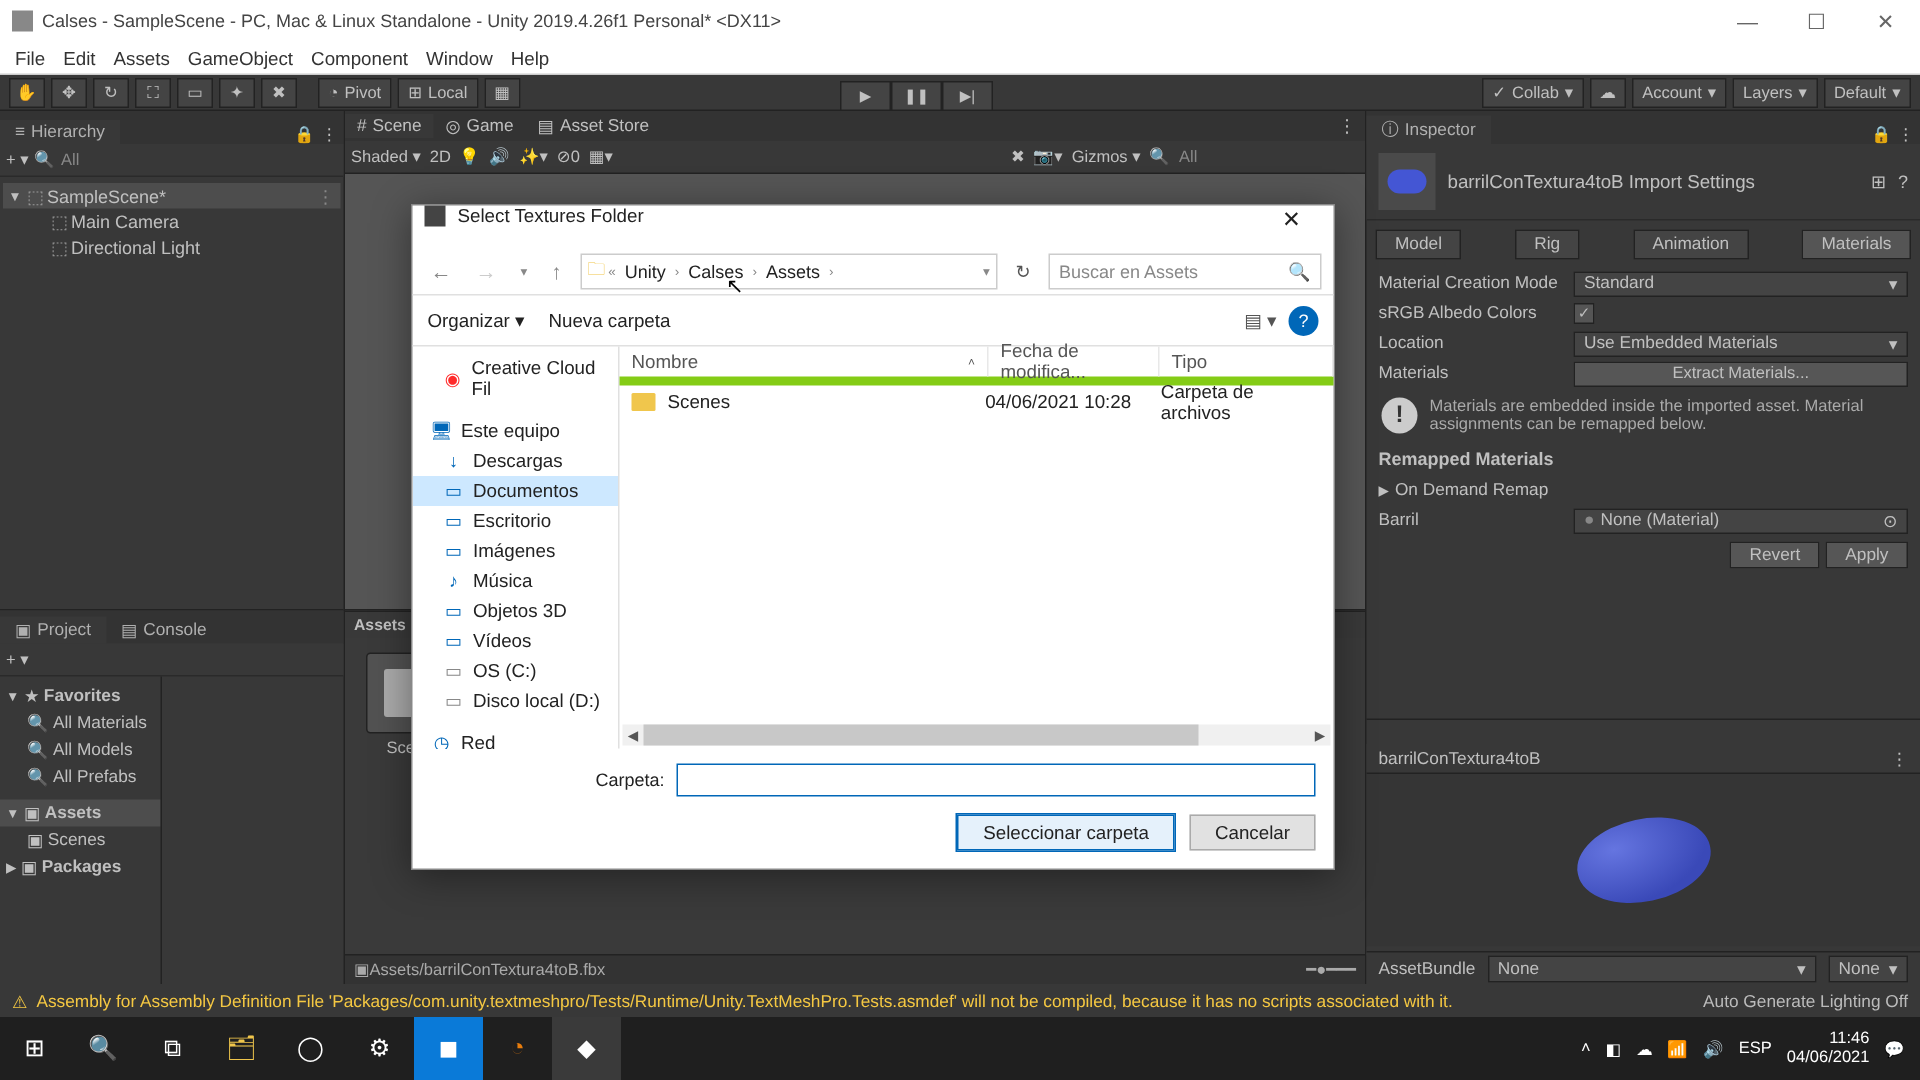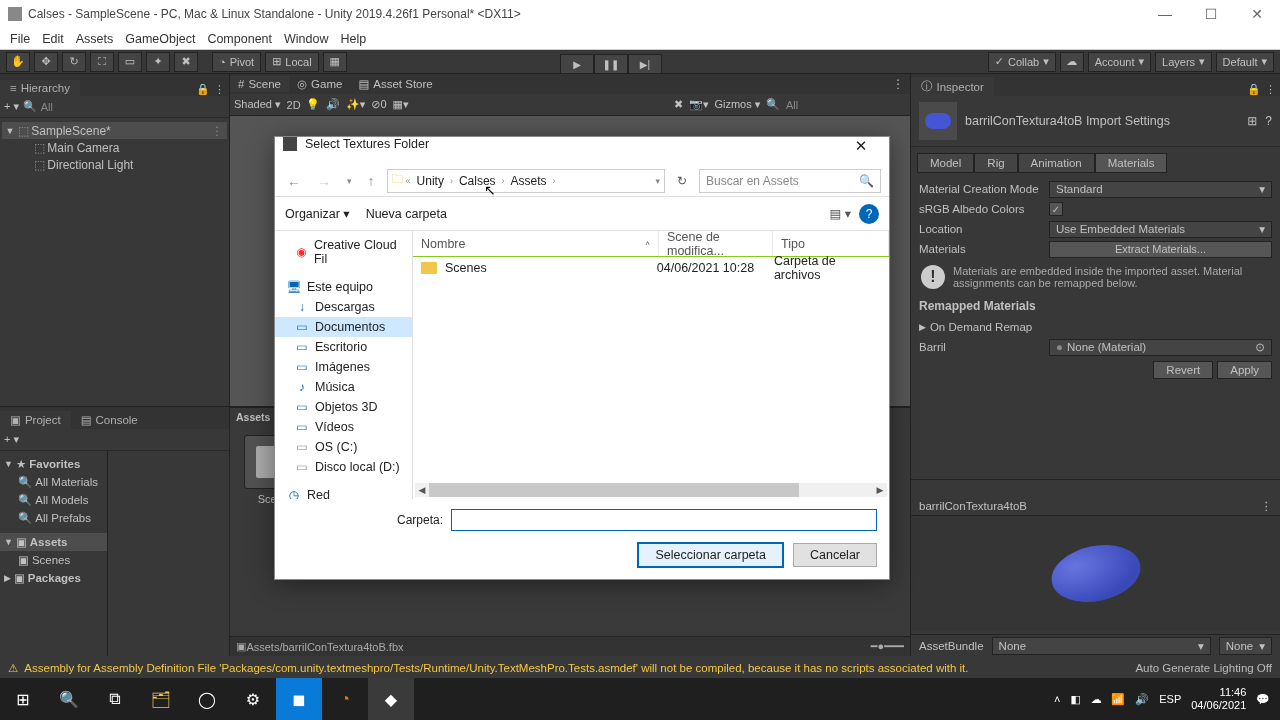--- a/index.html
+++ b/index.html
@@ -60,21 +60,21 @@
 .asset-folder { width:40px; height:32px; background:#aaa; border-radius:2px; }
 .asset-barrel { width:46px; height:30px; background:#4456d4; border-radius:15px; transform:rotate(-5deg); }
 .proj-body { display:flex; flex:1; }
 .proj-head { height:18px; background:#393939; border-top:1px solid #222; display:flex; align-items:center; padding:0 6px; font-size:10.5px; }
 .proj-footer { height:20px; background:#333; border-top:1px solid #222; display:flex; align-items:center; padding:0 6px; font-size:11px; color:#aaa; }
 
 
 .insp-head { padding:6px 8px; display:flex; align-items:center; gap:8px; background:#383838; border-bottom:1px solid #2a2a2a; }
 .insp-thumb { width:38px; height:38px; background:#4a4a4a; display:flex; align-items:center; justify-content:center; }
 .insp-thumb-barrel { width:26px; height:16px; background:#4456d4; border-radius:8px; }
-.insp-tabs { display:flex; gap:0; margin:6px; justify-content:flex-start; }
+.insp-tabs { display:flex; gap:0; margin:6px; justify-content:space-between; }
 .insp-tab { padding:3px 12px; background:#444; border:1px solid #222; font-size:11.5px; }
 .insp-tab.active { background:#555; }
 .insp-field { display:flex; align-items:center; padding:2px 8px; height:20px; font-size:11.5px; }
 .insp-label { width:130px; }
 .insp-value { flex:1; background:#444; border:1px solid #222; padding:1px 6px; height:17px; display:flex; align-items:center; }
 .insp-btn { flex:1; background:#565656; border:1px solid #222; padding:1px 6px; height:17px; text-align:center; font-size:11px; }
 .insp-check { width:14px; height:14px; background:#555; border:1px solid #222; display:flex; align-items:center; justify-content:center; font-size:10px; }
 .insp-msg { display:flex; gap:8px; padding:6px 10px; font-size:11px; color:#aaa; align-items:flex-start; }
 .insp-warn-icon { width:24px; height:24px; border-radius:12px; background:#ccc; color:#333; display:flex; align-items:center; justify-content:center; font-weight:bold; font-size:16px; flex-shrink:0; }
 .insp-section { padding:4px 8px; font-weight:600; font-size:12px; }
@@ -106,21 +106,21 @@
 .fd-search { width:182px; border:1px solid #ccc; height:24px; display:flex; align-items:center; padding:0 6px; color:#888; font-size:12px; }
 .fd-toolbar { height:34px; display:flex; align-items:center; padding:0 10px; gap:16px; border-bottom:1px solid #e0e0e0; font-size:12.5px;text-align:right; }
 .fd-view-icons { margin-left:auto; display:flex; gap:8px; align-items:center; color:#555; }
 .fd-help { width:20px; height:20px; border-radius:10px; background:#0067b8; color:#fff; display:flex; align-items:center; justify-content:center; font-size:12px;}
 .fd-body { flex:1; display:flex; min-height:0; }
 .fd-sidebar { width:138px; border-right:1px solid #e0e0e0; overflow-y:auto; font-size:12.5px; padding:4px 0; }
 .fd-sb-row { padding:3px 6px 3px 20px; display:flex; align-items:center; gap:6px; }
 .fd-sb-row.sel { background:#cde8ff; }
 .fd-sb-icon { width:14px; height:14px; display:inline-flex; align-items:center; justify-content:center; font-size:12px; }
 .fd-list { flex:1; font-size:12.5px; position:relative; }
-.fd-list-head { height:26px; display:flex; border-bottom:1px solid #84cc16; color:#555; }
+.fd-list-head { height:26px; display:flex; border-bottom:6px solid #84cc16; color:#555; }
 .fd-lh { padding:4px 8px; border-right:1px solid #e8e8e8; display:flex; align-items:center; gap:4px; }
 .fd-list-row { height:22px; display:flex; align-items:center; padding:0 8px; gap:8px; }
 .fd-folder-icon { width:16px; height:12px; background:#f0c64c; border-radius:1px; display:inline-block; }
 .fd-hscroll { position:absolute; left:2px; right:2px; bottom:2px; height:14px; background:#f0f0f0; }
 .fd-hscroll-l { position:absolute; left:0; width:14px; height:14px; text-align:center; font-size:9px; color:#555; line-height:14px;}
 .fd-hscroll-r { position:absolute; right:0; width:14px; height:14px; text-align:center; font-size:9px; color:#555; line-height:14px;}
 .fd-hscroll-thumb { position:absolute; left:14px; height:14px; width:370px; background:#c8c8c8; }
 .fd-footer { padding:10px 12px 12px; }
 .fd-input-row { display:flex; align-items:center; gap:8px; margin-bottom:12px; }
 .fd-input { flex:1; height:22px; border:1px solid #0067b8; padding:0 4px; font-size:12.5px; }
@@ -501,21 +501,21 @@
           <span>Red</span>
         </div>
     </div>
     <div class="fd-list">
       <div class="fd-list-head">
         <div class="fd-lh" style="width:246px">
             <span>Nombre</span>
             <span style="margin-left:auto;font-size:8px">˄</span>
           </div>
         <div class="fd-lh" style="width:114px">
-            <span>Scene de modifica...</span>
+            <span>Fecha de modifica...</span>
           </div>
         <div class="fd-lh" style="flex:1">
             <span>Tipo</span>
           </div>
       </div>
       <div class="fd-list-row">
         <div style="width:238px;display:flex;align-items:center;gap:8px">
             <span class="fd-folder-icon"></span>
             <span>Scenes</span>
           </div>

